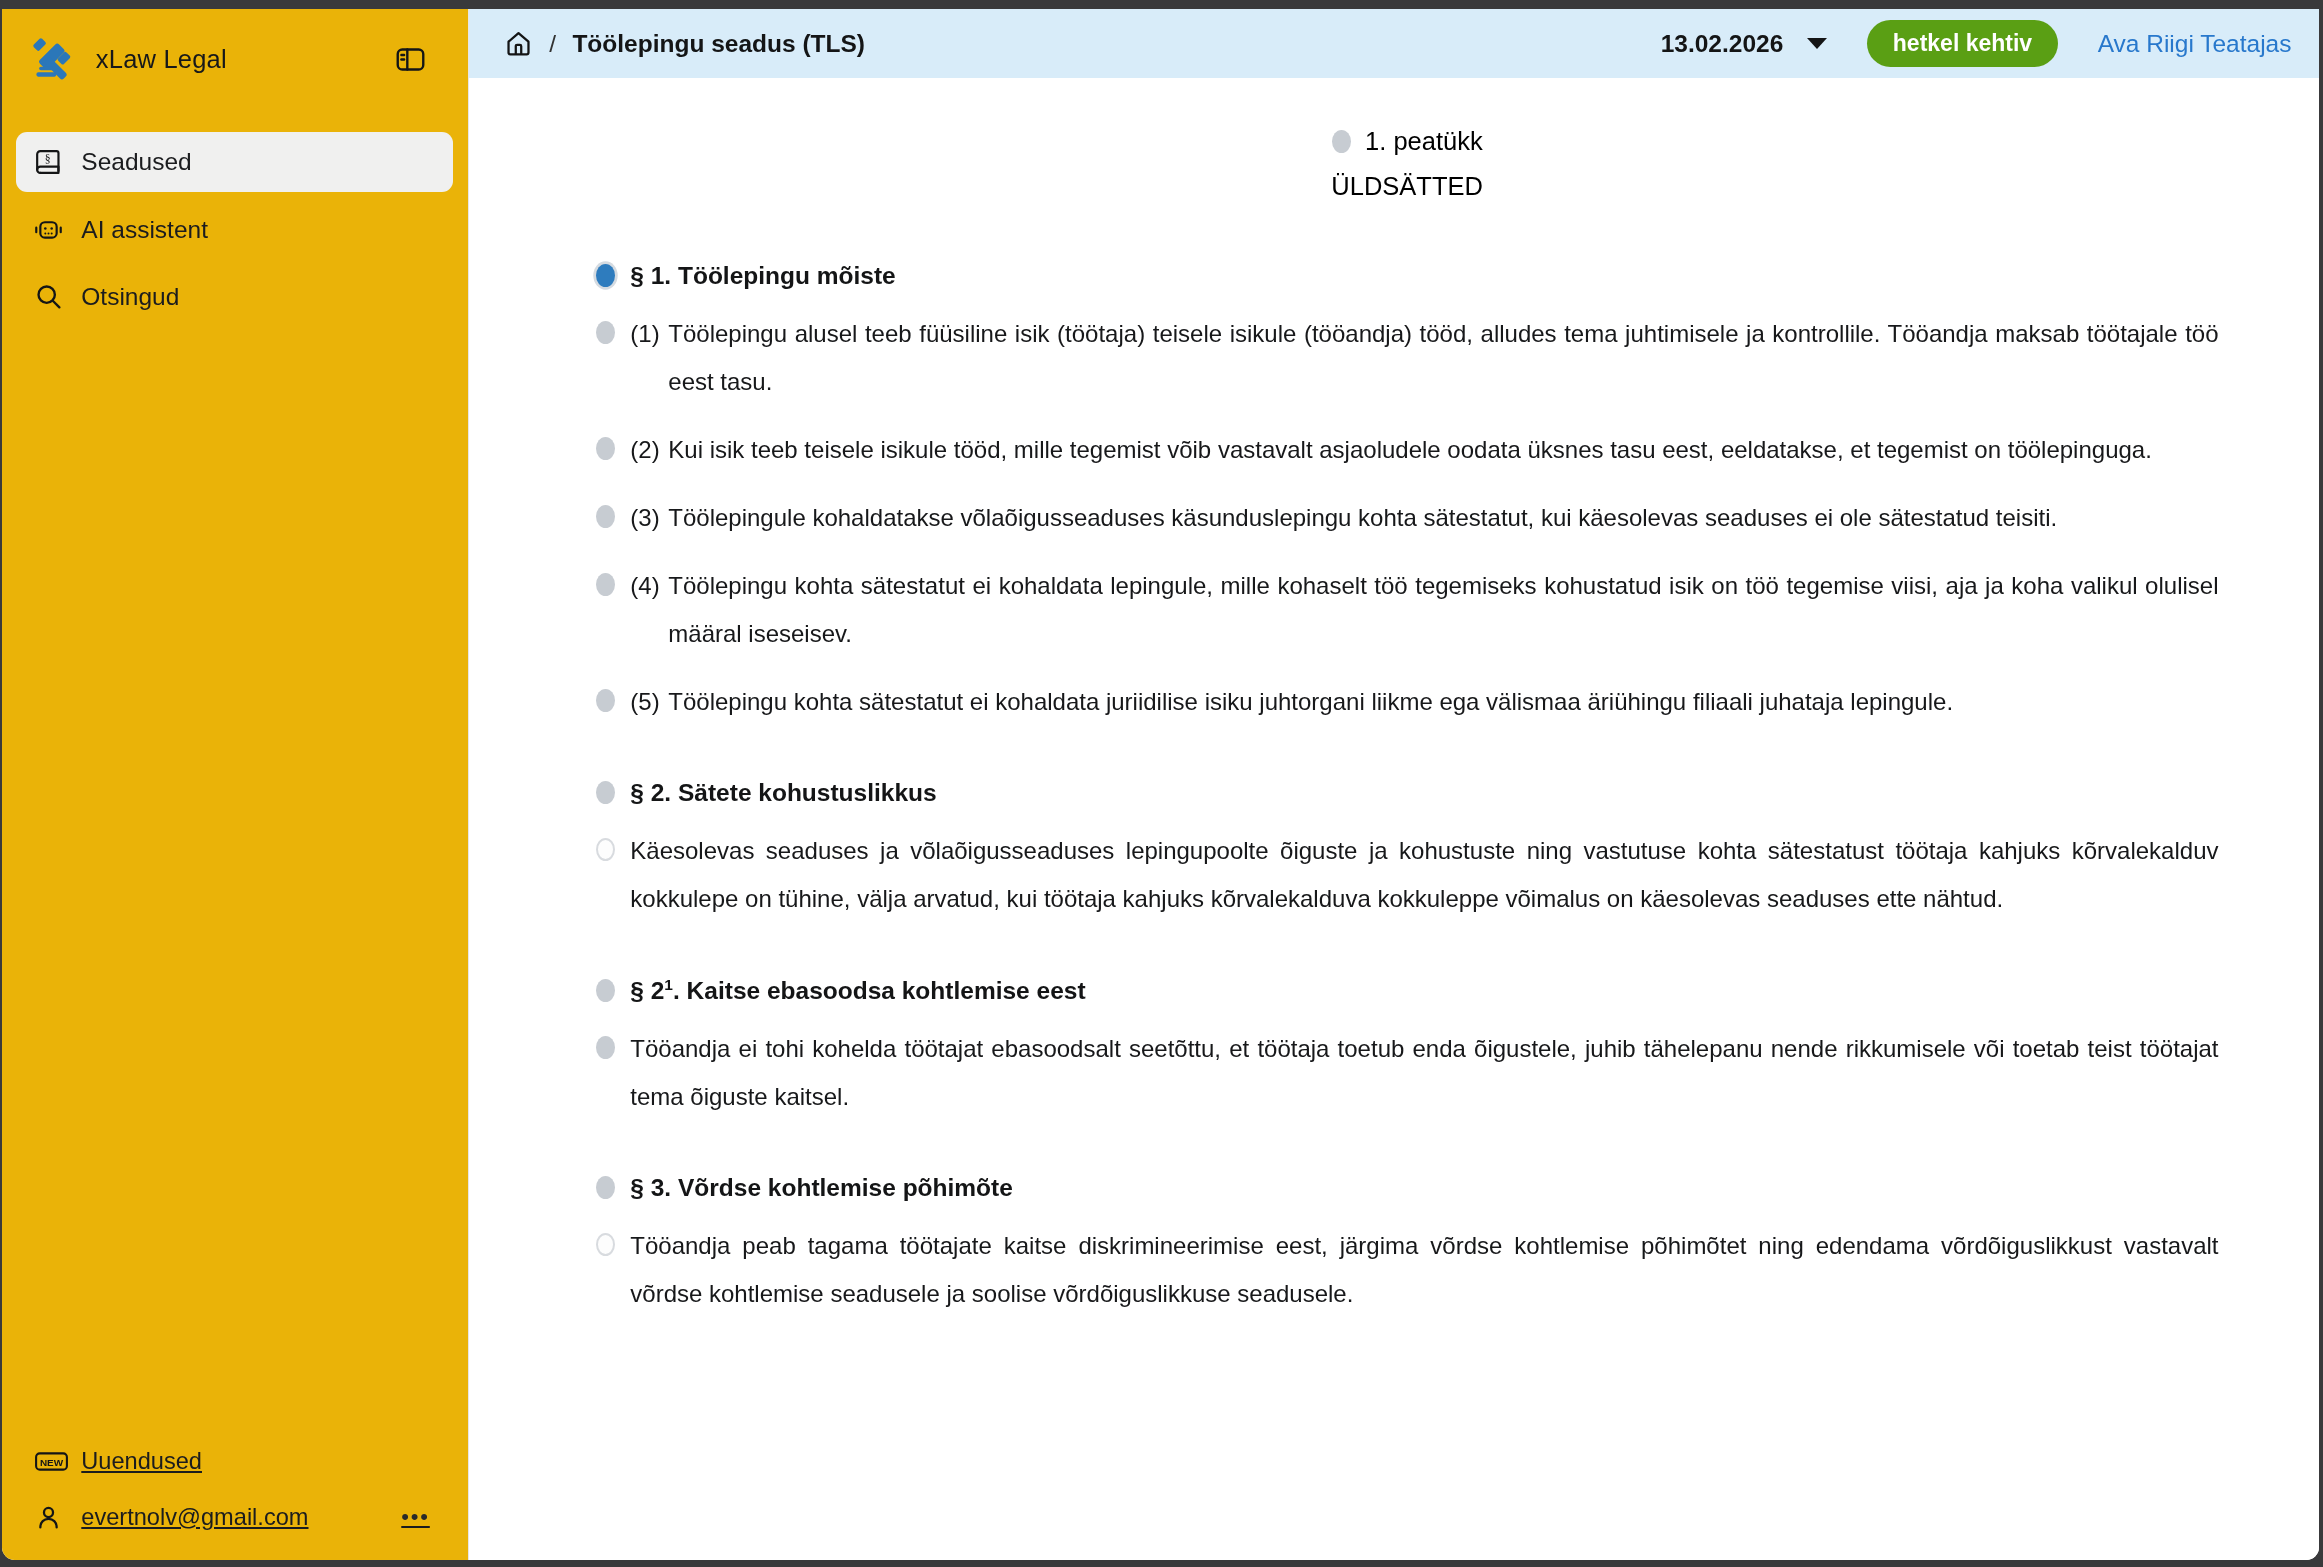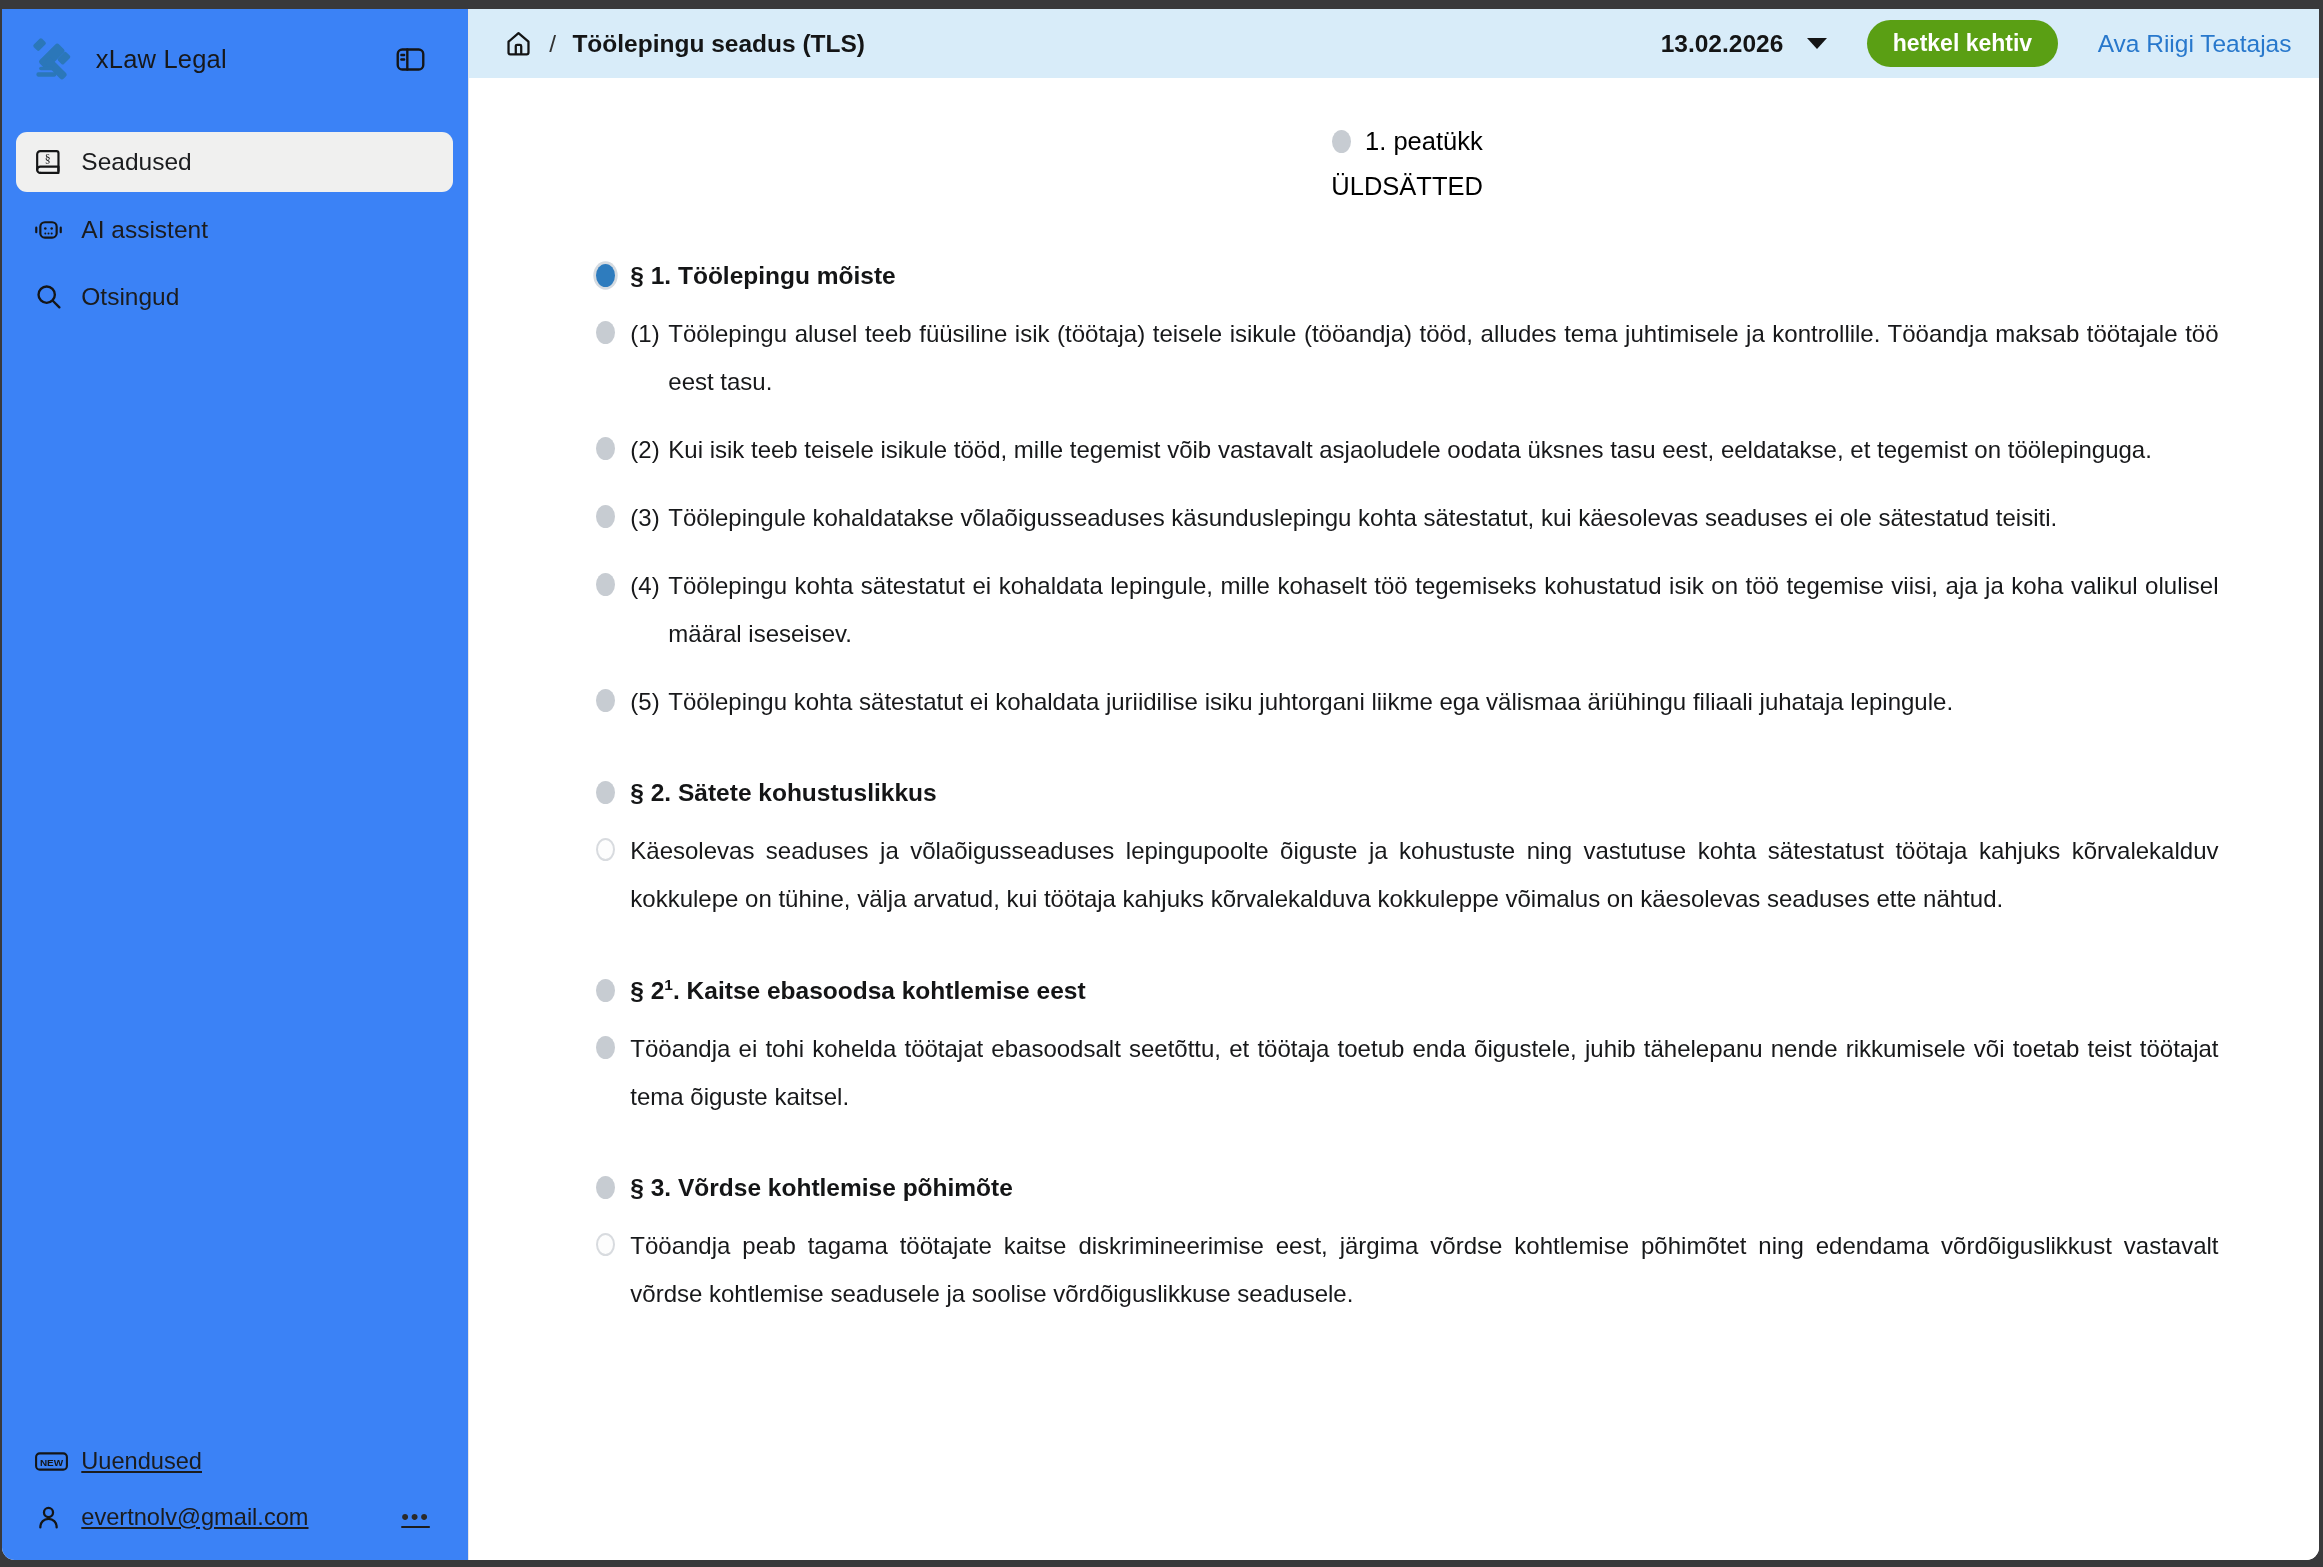--- a/index.html
+++ b/index.html
@@ -14,21 +14,21 @@
   .window {
     position:absolute; left:1.8px; top:9px; right:5.5px; bottom:7.3px;
     background:#ffffff;
     border-radius:0 0 12.7px 12.7px;
     display:flex;
     overflow:hidden;
   }
   
   .sidebar {
     width:467px; flex:0 0 467px;
-    background:#3b82f6;
+    background:#eab308;
     border-right:0.9px solid #e6e6e6;
     display:flex; flex-direction:column;
   }
   .side-header {
     display:flex; align-items:center;
     padding:27px 42px 16.4px 29px;
   }
   .brand-logo { width:47px; height:47px; flex:0 0 auto; }
   .brand-name { font-size:25.5px; margin-left:18px; color:#17181a; letter-spacing:0.2px; }
   .panel-toggle { margin-left:auto; width:31px; height:31px; cursor:pointer; }

